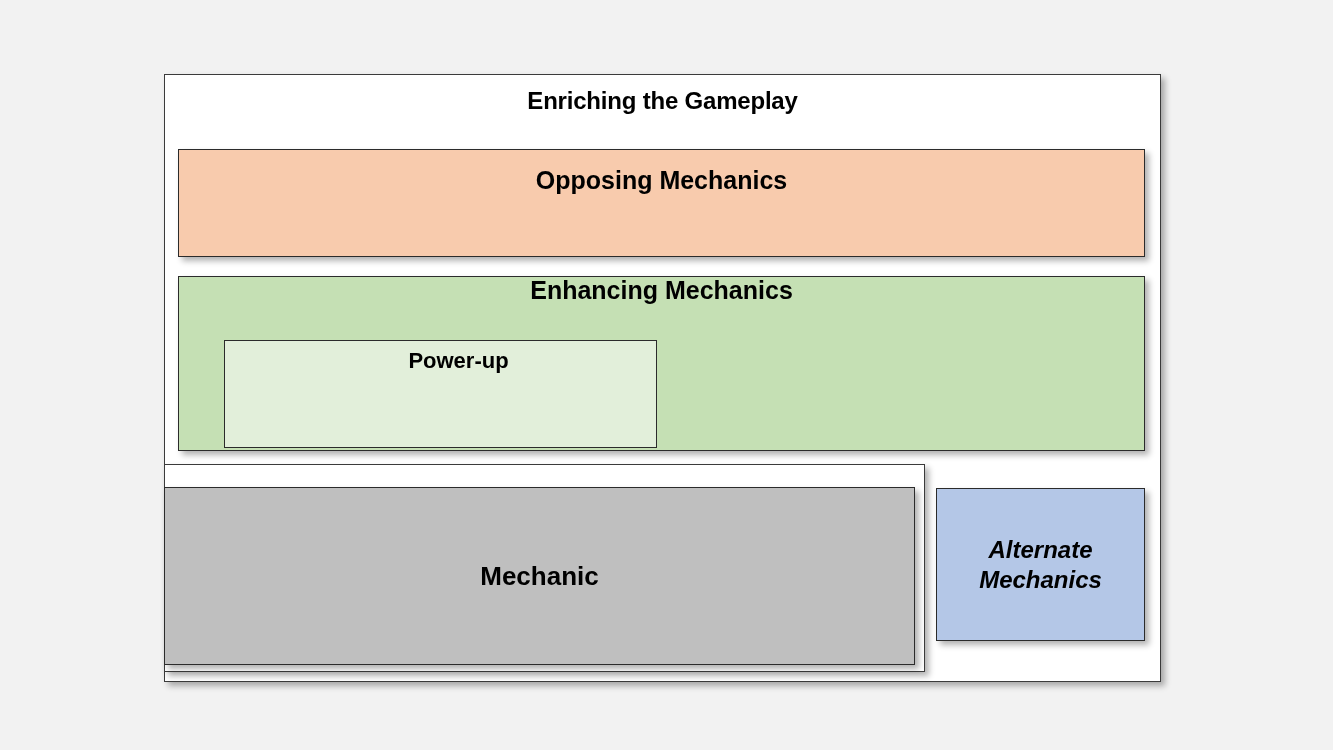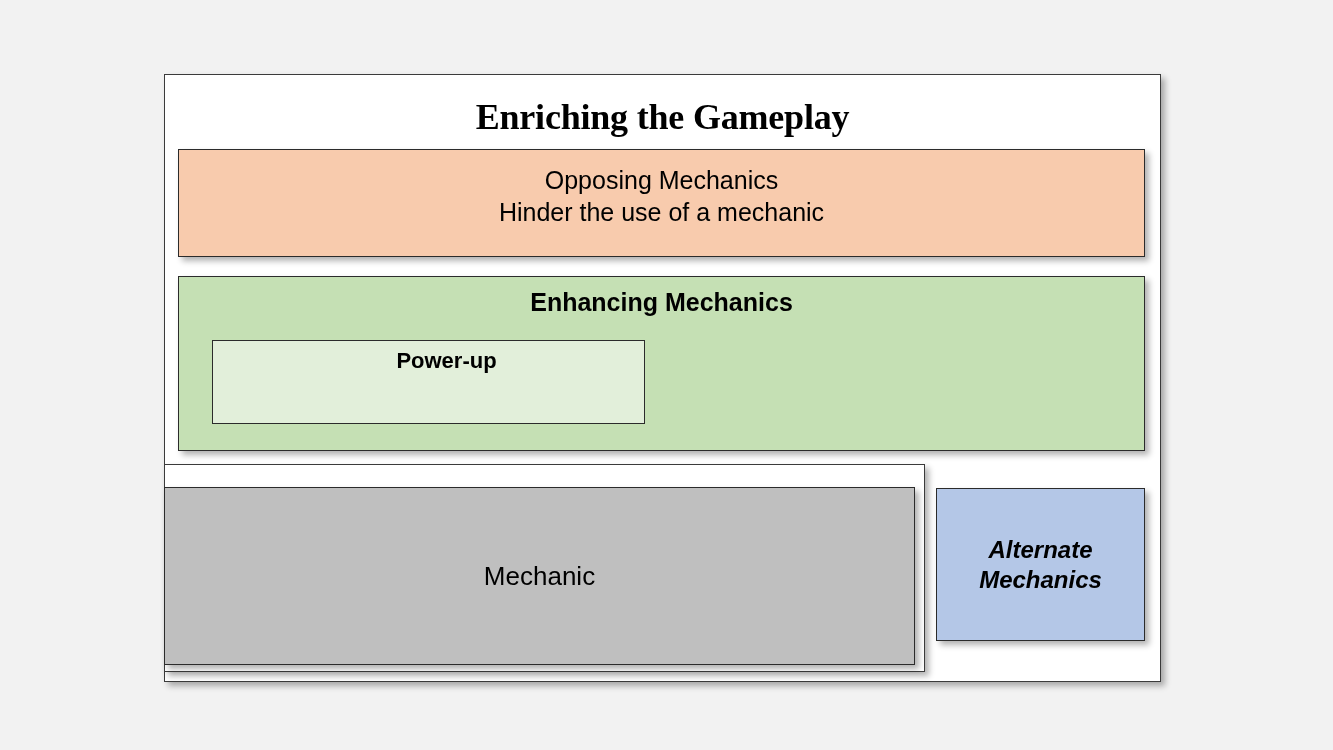--- a/index.html
+++ b/index.html
@@ -42,85 +42,83 @@
     left: 164px;
     top: 74px;
     width: 997px;
     height: 608px;
     background: #ffffff;
     border: 1.6px solid #3b3b3b;
     z-index: 1;
   }
 
   #outer-title {
-    margin-top: 23px;
-    font-size: 36px;
+    margin-top: 13px;
+    font-size: 24px;
     font-weight: bold;
     letter-spacing: -0.2px;
     line-height: 1.1;
-    font-family: Liberation Serif, serif;
   }
 
   
   #opposing-box {
     left: 178px;
     top: 149px;
     width: 967px;
     height: 108px;
     background: #f8cbad;
     border: 1.6px solid #2b2b2b;
     z-index: 3;
   }
   #opposing-title {
     margin-top: 17px;
     font-size: 25px;
-    font-weight: normal;
+    font-weight: bold;
     line-height: 1.1;
   }
   #opposing-sub {
     margin-top: 3px;
     font-size: 25px;
     font-weight: normal;
     line-height: 1.15;
   }
 
   
   #enhancing-box {
     left: 178px;
     top: 276px;
     width: 967px;
     height: 175px;
     background: #c5e0b4;
     border: 1.6px solid #2b2b2b;
     z-index: 3;
   }
   #enhancing-title {
-    margin-top: 12px;
     font-size: 25px;
     font-weight: bold;
     line-height: 1.1;
   }
 
   
   .sub-box {
     position: absolute;
     box-sizing: border-box;
     background: #e2efda;
     border: 1.6px solid #2b2b2b;
     display: flex;
     flex-direction: column;
     align-items: center;
     text-align: center;
     z-index: 4;
   }
   #powerup-box {
-    left: 212px;
+    left: 224px;
     top: 340px;
     width: 433px;
-    height: 84px;
+    height: 108px;
     padding-left: 36px;
   }
   #addon-box {
     left: 677px;
     top: 340px;
     width: 434px;
     height: 85px;
   }
   .sub-title {
     margin-top: 8px;
@@ -152,21 +150,21 @@
     top: 487px;
     width: 751px;
     height: 178px;
     background: #bfbfbf;
     border: 1.6px solid #2b2b2b;
     justify-content: center;
     z-index: 6;
   }
   #mechanic-label {
     font-size: 26px;
-    font-weight: normal;
+    font-weight: bold;
     line-height: 1.1;
   }
 
   
   #alternate-box {
     left: 936px;
     top: 488px;
     width: 209px;
     height: 153px;
     background: #b4c7e7;
@@ -185,21 +183,20 @@
 <body>
 
 <div id="stage">
 
   <div class="box shadowed" id="outer-frame">
     <div id="outer-title">Enriching the Gameplay</div>
   </div>
 
   <div class="box shadowed" id="opposing-box">
     <div id="opposing-title">Opposing Mechanics</div>
-    <div id="opposing-sub">Hinder the use of a mechanic</div>
   </div>
 
   <div class="box shadowed" id="enhancing-box">
     <div id="enhancing-title">Enhancing Mechanics</div>
   </div>
 
   <div class="sub-box" id="powerup-box">
     <div class="sub-title">Power-up</div>
   </div>
 

